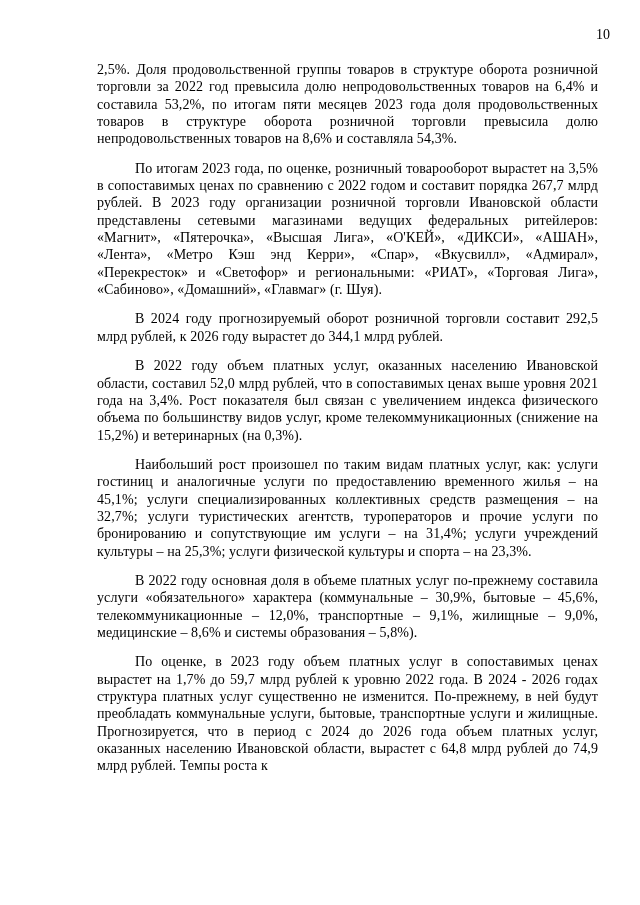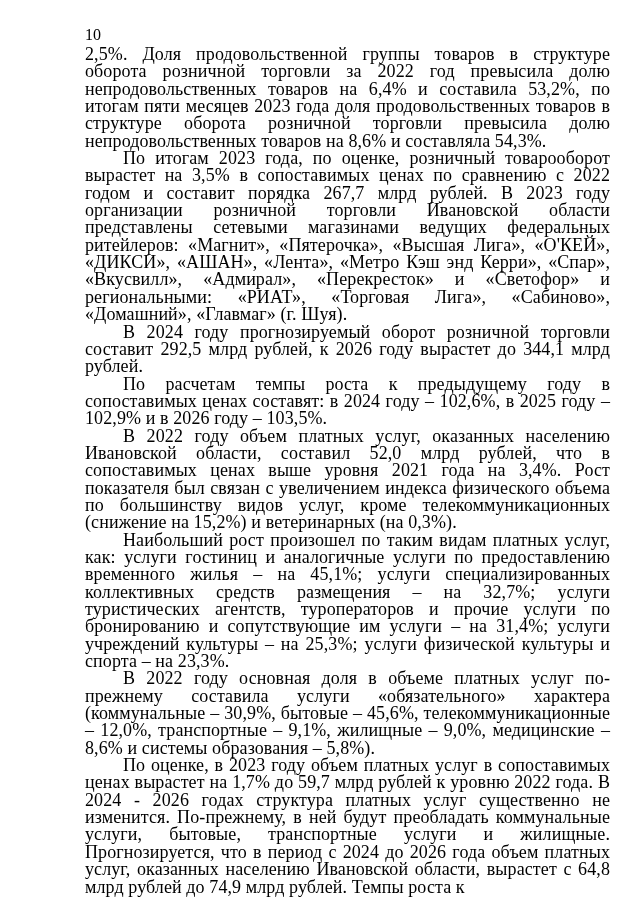--- a/index.html
+++ b/index.html
@@ -15,46 +15,45 @@
       color: #000000;
     }
     .page {
       box-sizing: border-box;
       width: 640px;
       height: 905px;
       padding: 27px 30px 0 85px;
       background: #ffffff;
     }
     .page-number {
-      text-align: left;
-      font-size: 16px;
+      text-align: right;
+      font-size: 14px;
       line-height: 16px;
-      margin-bottom: 3px;
+      margin-bottom: 18px;
     }
     .content p {
-      margin: 0;
-      font-size: 18px;
+      margin: 12px;
+      font-size: 14px;
       line-height: 17.35px;
       text-align: justify;
       text-indent: 38px;
       letter-spacing: 0.1px;
     }
     .content p.no-indent {
       text-indent: 0;
     }
   </style>
 </head>
 <body>
 
 <div class="page">
   <div class="page-number">10</div>
 
   <div class="content">
     <p class="no-indent">2,5%. Доля продовольственной группы товаров в структуре оборота розничной торговли за 2022 год превысила долю непродовольственных товаров на 6,4% и составила 53,2%, по итогам пяти месяцев 2023 года доля продовольственных товаров в структуре оборота розничной торговли превысила долю непродовольственных товаров на 8,6% и составляла 54,3%.</p>
     <p>По итогам 2023 года, по оценке, розничный товарооборот вырастет на 3,5% в сопоставимых ценах по сравнению с 2022 годом и составит порядка 267,7 млрд рублей. В 2023 году организации розничной торговли Ивановской области представлены сетевыми магазинами ведущих федеральных ритейлеров: «Магнит», «Пятерочка», «Высшая Лига», «О'КЕЙ», «ДИКСИ», «АШАН», «Лента», «Метро Кэш энд Керри», «Спар», «Вкусвилл», «Адмирал», «Перекресток» и «Светофор» и региональными: «РИАТ», «Торговая Лига», «Сабиново», «Домашний», «Главмаг» (г. Шуя).</p>
     <p>В 2024 году прогнозируемый оборот розничной торговли составит 292,5 млрд рублей, к 2026 году вырастет до 344,1 млрд рублей.</p>
-    <p>По расчетам темпы роста к предыдущему году в сопоставимых ценах составят: в 2024 году – 102,6%, в 2025 году – 102,9% и в 2026 году – 103,5%.</p>
     <p>В 2022 году объем платных услуг, оказанных населению Ивановской области, составил 52,0 млрд рублей, что в сопоставимых ценах выше уровня 2021 года на 3,4%. Рост показателя был связан с увеличением индекса физического объема по большинству видов услуг, кроме телекоммуникационных (снижение на 15,2%) и ветеринарных (на 0,3%).</p>
     <p>Наибольший рост произошел по таким видам платных услуг, как: услуги гостиниц и аналогичные услуги по предоставлению временного жилья – на 45,1%; услуги специализированных коллективных средств размещения – на 32,7%; услуги туристических агентств, туроператоров и прочие услуги по бронированию и сопутствующие им услуги – на 31,4%; услуги учреждений культуры – на 25,3%; услуги физической культуры и спорта – на 23,3%.</p>
     <p>В 2022 году основная доля в объеме платных услуг по-прежнему составила услуги «обязательного» характера (коммунальные – 30,9%, бытовые – 45,6%, телекоммуникационные – 12,0%, транспортные – 9,1%, жилищные – 9,0%, медицинские – 8,6% и системы образования – 5,8%).</p>
     <p>По оценке, в 2023 году объем платных услуг в сопоставимых ценах вырастет на 1,7% до 59,7 млрд рублей к уровню 2022 года. В 2024 - 2026 годах структура платных услуг существенно не изменится. По-прежнему, в ней будут преобладать коммунальные услуги, бытовые, транспортные услуги и жилищные. Прогнозируется, что в период с 2024 до 2026 года объем платных услуг, оказанных населению Ивановской области, вырастет с 64,8 млрд рублей до 74,9 млрд рублей. Темпы роста к</p>
   </div>
 </div>
 
 </body></html>

